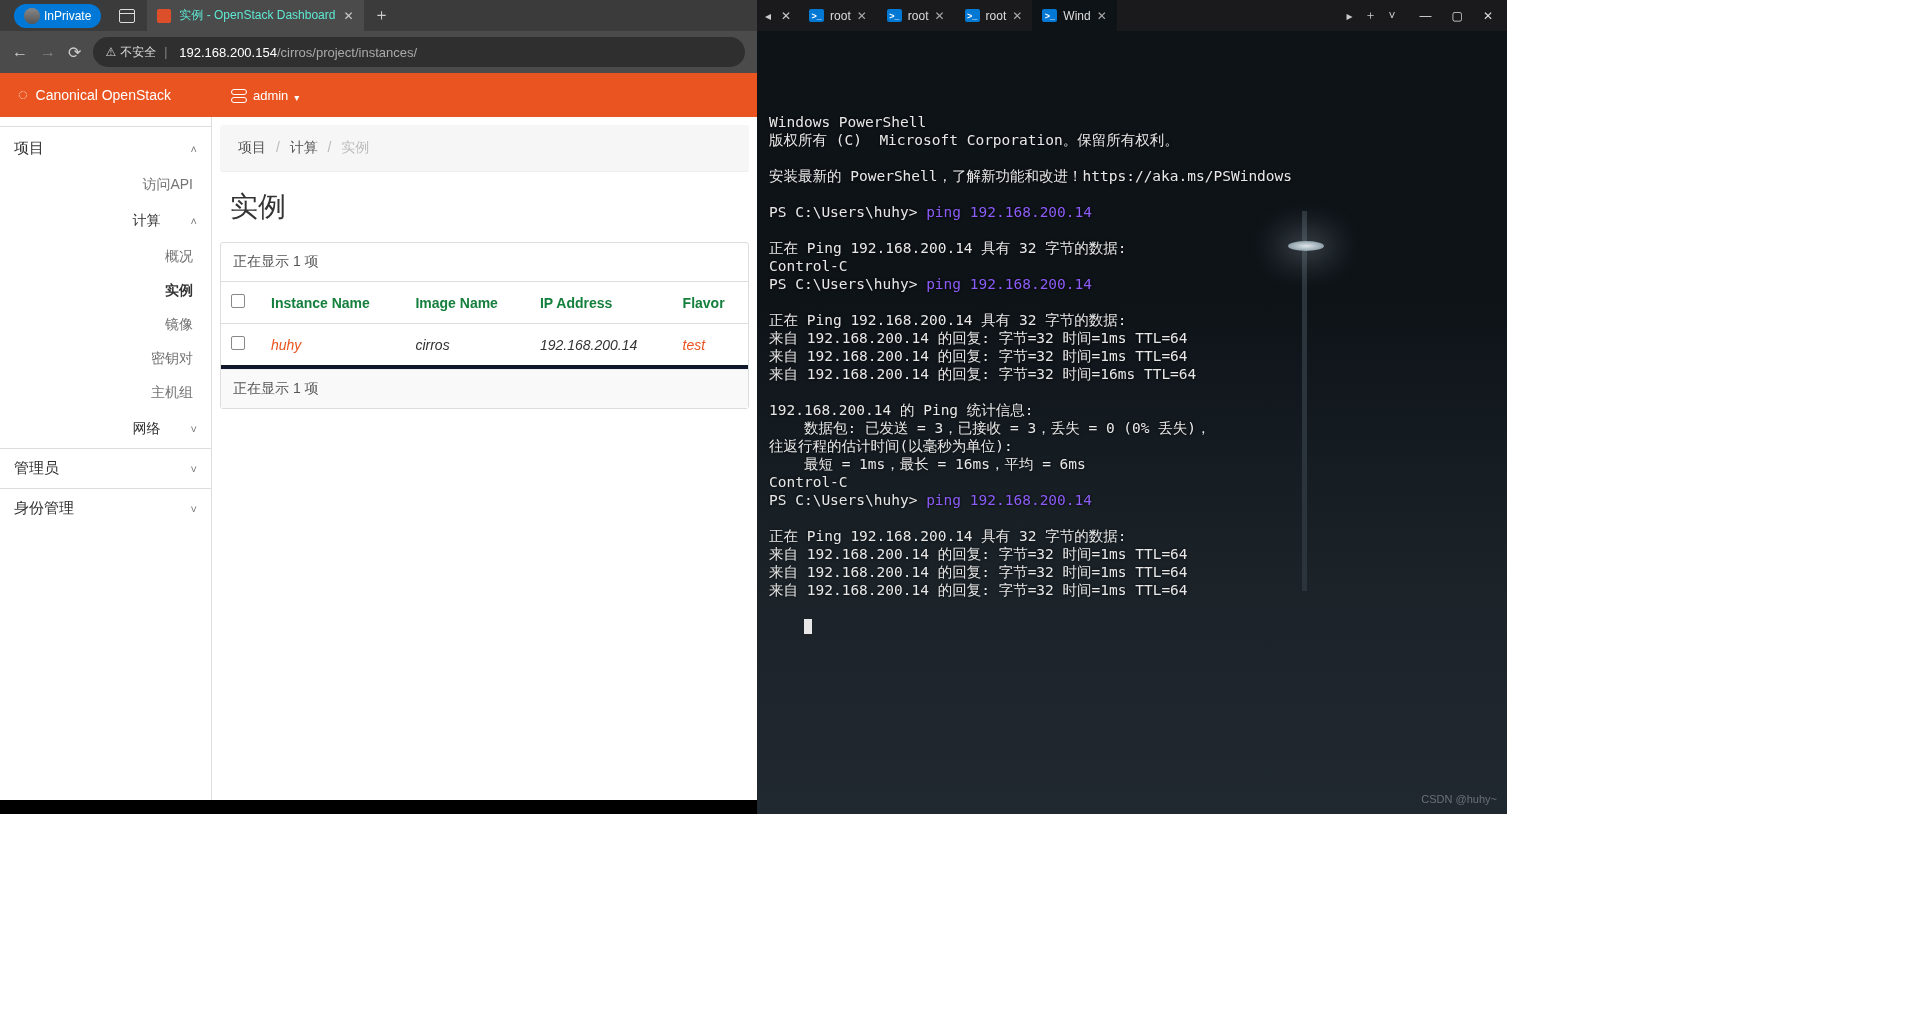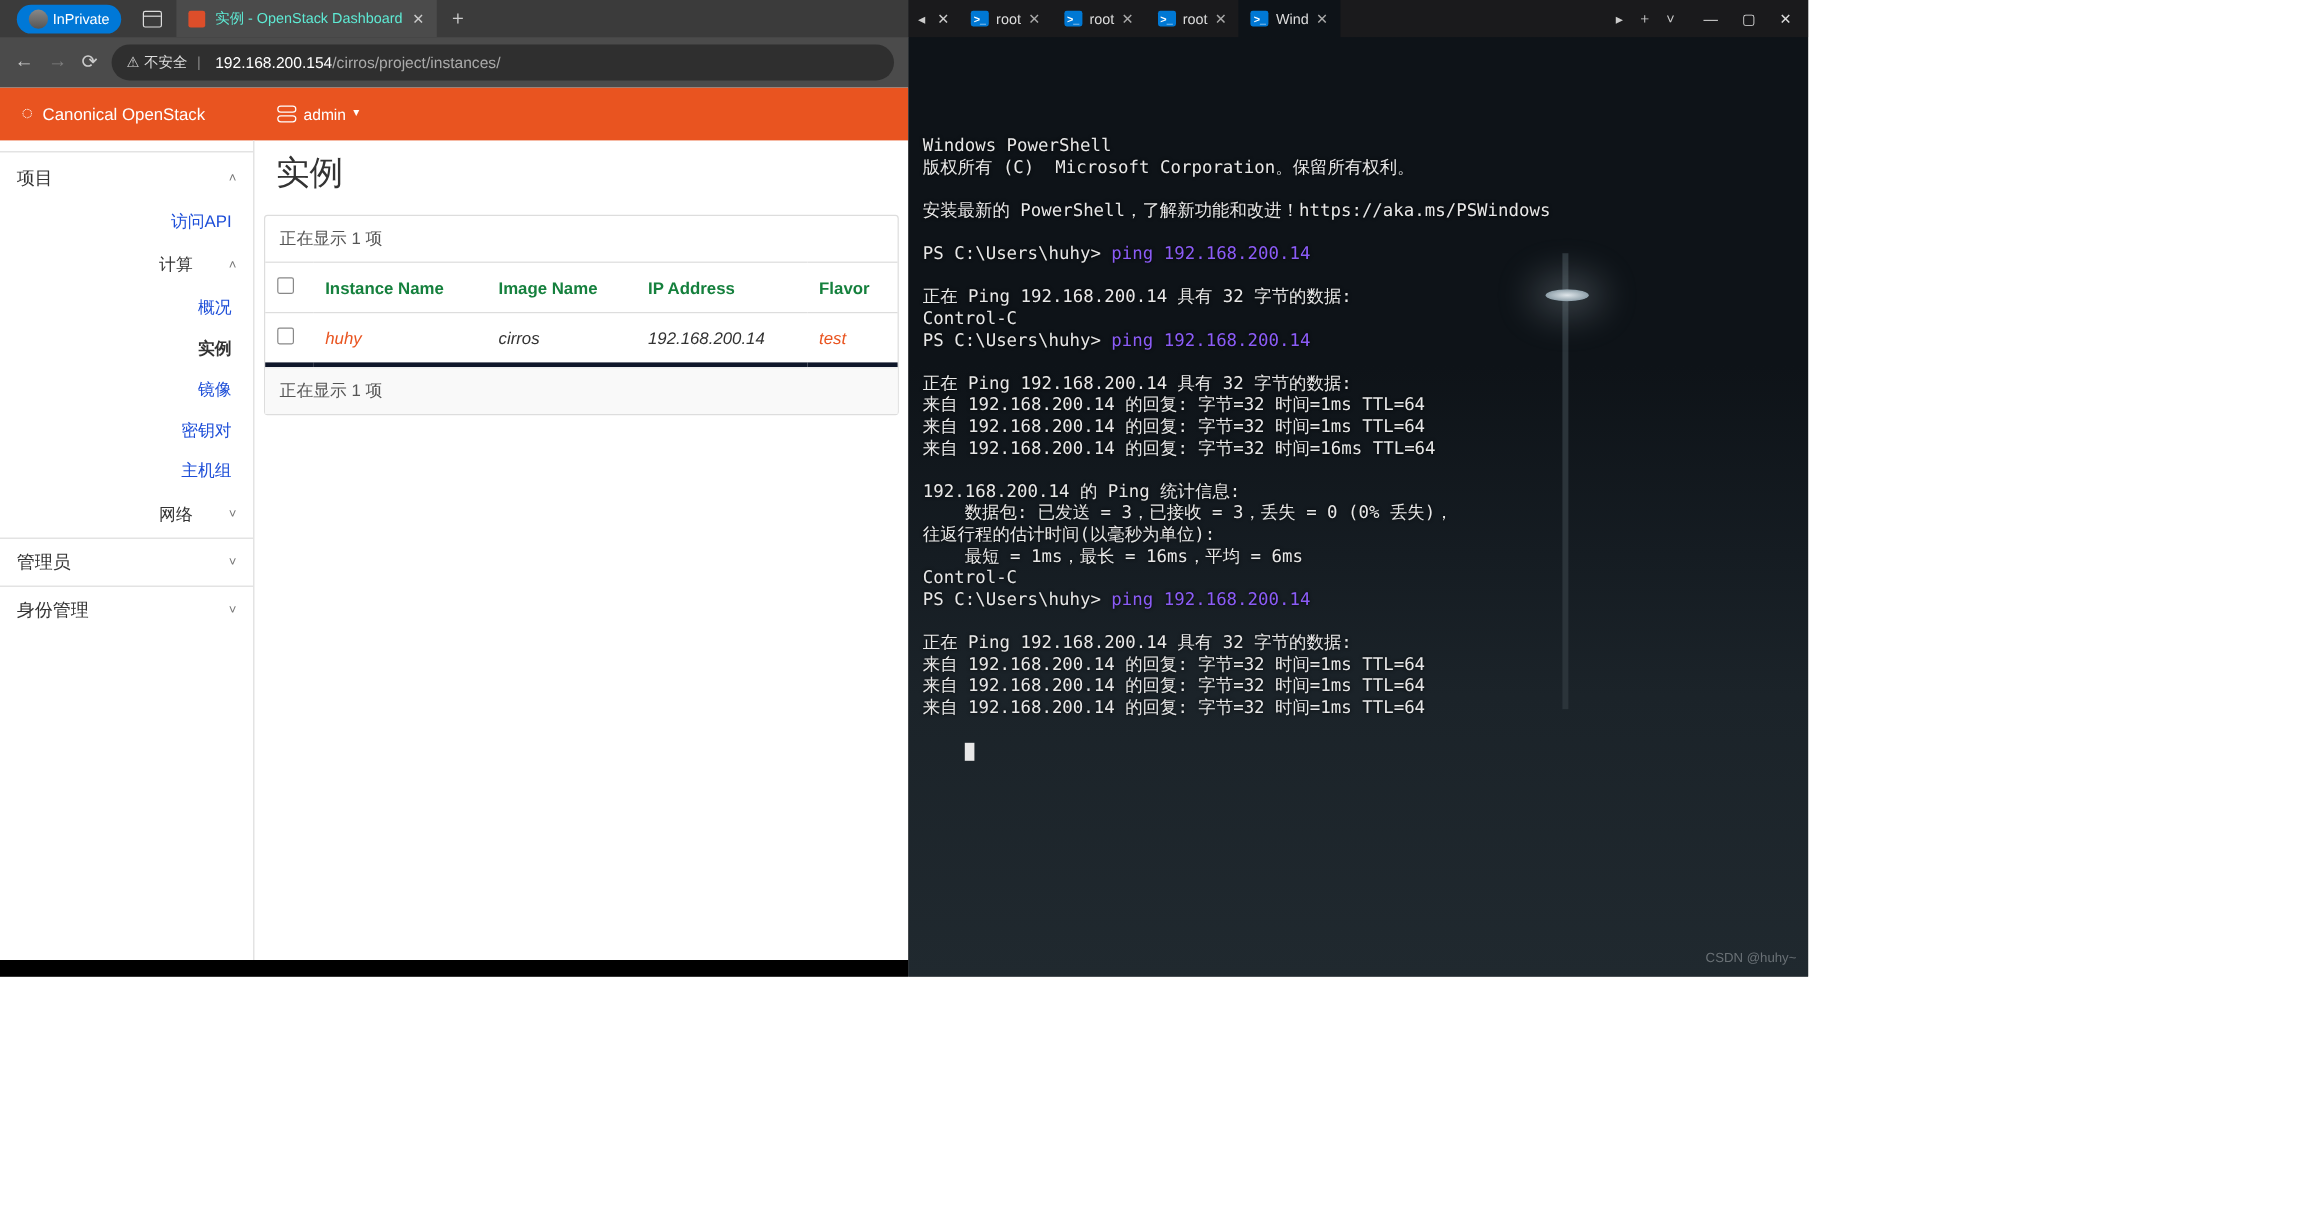--- a/index.html
+++ b/index.html
@@ -20,32 +20,32 @@
   .tool-btn{font-size:16px;color:#ccc;cursor:pointer;}
   .addr-bar{flex:1;display:flex;align-items:center;background:#2f2f2f;border-radius:16px;height:30px;padding:0 12px;gap:8px;}
   .insecure{display:flex;align-items:center;gap:4px;font-size:12px;color:#ddd;}
   .insecure .warn{font-size:12px;}
   .url{font-size:13px;color:#fff;}
   .url .path{color:#aaa;}
   .page { flex:1; background:#fff; display:flex; flex-direction:column; overflow:hidden;}
   .os-header{height:44px;background:#e95420;color:#fff;display:flex;align-items:center;padding:0 18px;gap:60px;}
   .os-brand{display:flex;align-items:center;gap:8px;font-size:14px;cursor:pointer;}
   .os-brand .ico{font-size:16px;}
-  .proj-sel{display:flex;align-items:flex-start;gap:6px;font-size:13px;cursor:pointer;}
+  .proj-sel{display:flex;align-items:flex-end;gap:6px;font-size:13px;cursor:pointer;}
   .proj-sel .db{width:16px;height:14px;position:relative;}
   .proj-sel .db::before,.proj-sel .db::after{content:"";position:absolute;left:0;right:0;height:4px;border:1.5px solid #fff;border-radius:3px;}
   .proj-sel .db::before{top:0;}
   .proj-sel .db::after{bottom:0;}
   .caret-d{font-size:10px;}
   .os-body{flex:1;display:flex;}
   .sidebar{width:212px;border-right:1px solid #ddd;font-size:14px;color:#333;padding-top:4px;}
   .sb-group{display:flex;align-items:center;justify-content:space-between;padding:10px 14px;font-weight:400;cursor:pointer;}
   .sb-group.bold{font-weight:400;font-size:15px;}
   .sb-group .chev{color:#777;font-size:11px;}
-  .sb-sub{padding:8px 18px 8px 0;text-align:right;color:#1d4ed8;cursor:pointer;}
+  .sb-sub{padding:8px 18px 8px 0;text-align:right;color:#737373;cursor:pointer;}
   .sb-sub.active{color:#333;font-weight:700;}
   .content{flex:1;padding:0;}
   .breadcrumb{padding:14px 18px;color:#888;font-size:14px;background:#f6f6f6;border-bottom:1px solid #eee;margin:8px;border-radius:3px;}
   .breadcrumb .lnk{color:#555;cursor:pointer;}
   .breadcrumb .sep{margin:0 6px;color:#bbb;}
   .breadcrumb .cur{color:#bbb;}
   .h1{font-size:28px;color:#333;padding:8px 18px 16px;}
   .tbl-wrap{margin:0 8px;border:1px solid #ddd;border-radius:3px;}
   .tbl-caption{padding:10px 12px;font-size:14px;color:#555;}
   table{border-collapse:collapse;width:100%;}
@@ -151,20 +151,27 @@
           <span>管理员</span>
             <span class="chev">˅</span>
         </div>
         <div class="sb-group bold" style="border-top:1px solid #ddd">
           <span>身份管理</span>
             <span class="chev">˅</span>
         </div>
       </div>
 
       <div class="content">
+        <div class="breadcrumb">
+          <span class="lnk">项目</span>
+          <span class="sep">/</span>
+          <span class="lnk">计算</span>
+          <span class="sep">/</span>
+          <span class="cur">实例</span>
+        </div>
         <div class="h1">实例</div>
 
         <div class="tbl-wrap">
           <div class="tbl-caption">正在显示 1 项</div>
           <table>
             <thead>
                 <tr>
               <th style="width:40px"><span class="chk"></span></th>
               <th>Instance Name</th>
               <th>Image Name</th>

